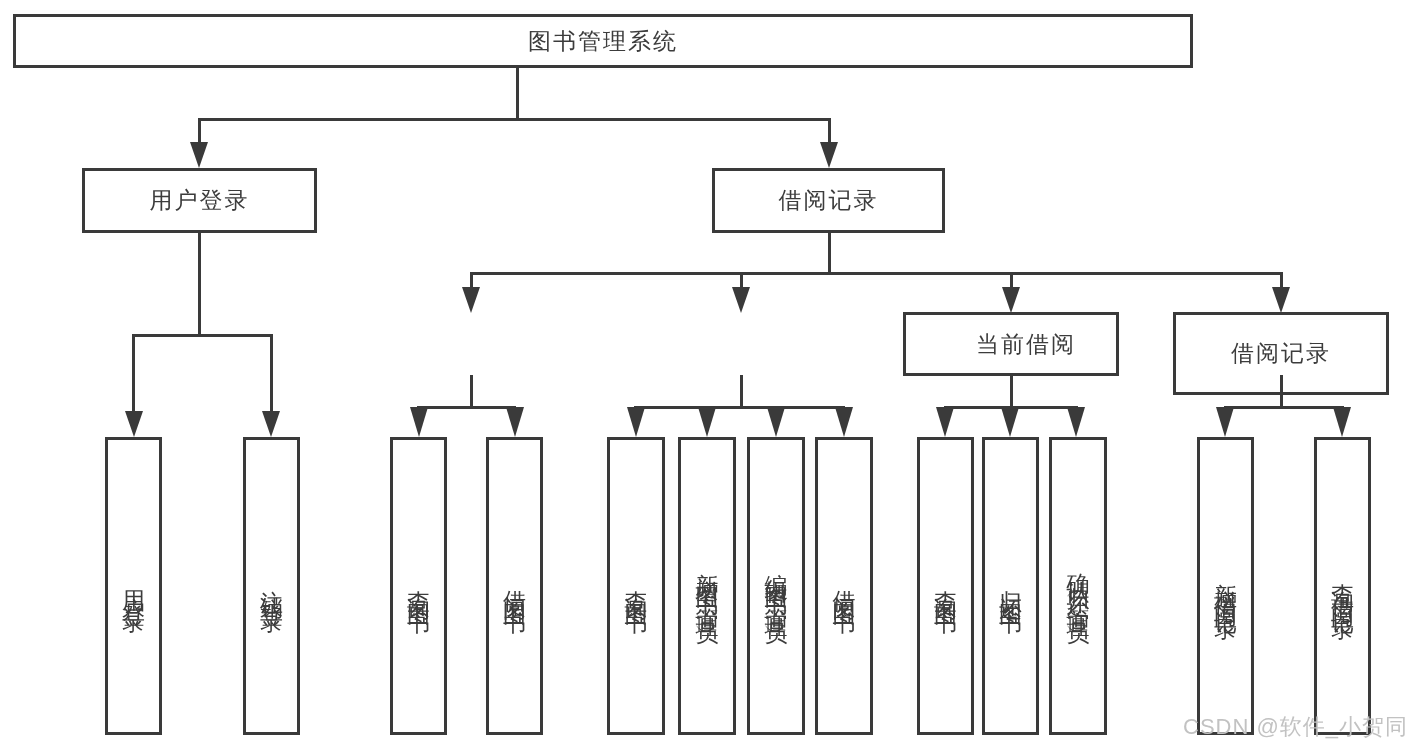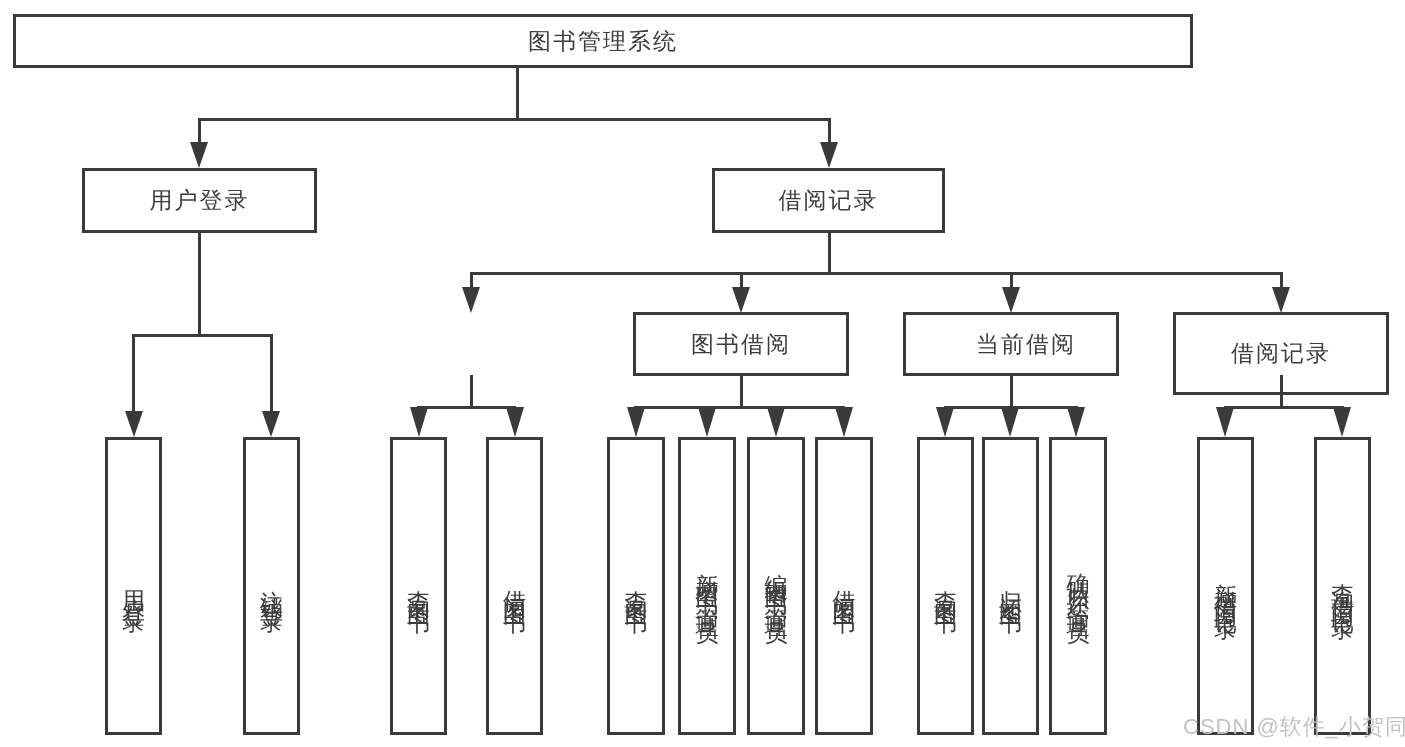--- a/index.html
+++ b/index.html
@@ -89,23 +89,20 @@
   <div class="hline" style="left:470px;top:272px;width:812px;"></div>
   <div class="vline" style="left:470px;top:272px;height:18px;"></div>
   <div class="vline" style="left:740px;top:272px;height:18px;"></div>
   <div class="vline" style="left:1010px;top:272px;height:18px;"></div>
   <div class="vline" style="left:1280px;top:272px;height:18px;"></div>
   <div class="arrow" style="left:462px;top:287px;"></div>
   <div class="arrow" style="left:732px;top:287px;"></div>
   <div class="arrow" style="left:1002px;top:287px;"></div>
   <div class="arrow" style="left:1272px;top:287px;"></div>
 
-  <div class="box hnode" style="left:633px;top:312px;width:216px;height:64px;">
-    <span>图书借阅</span>
-  </div>
   <div class="box hnode" style="left:903px;top:312px;width:216px;height:64px;padding-left:30px;">
     <span>当前借阅</span>
   </div>
   <div class="box hnode" style="left:1173px;top:312px;width:216px;height:83px;">
     <span>借阅记录</span>
   </div>
 
   <div class="vline" style="left:470px;top:375px;height:34px;"></div>
   <div class="hline" style="left:417px;top:406px;width:99px;"></div>
   <div class="arrow tall" style="left:410px;top:407px;"></div>

